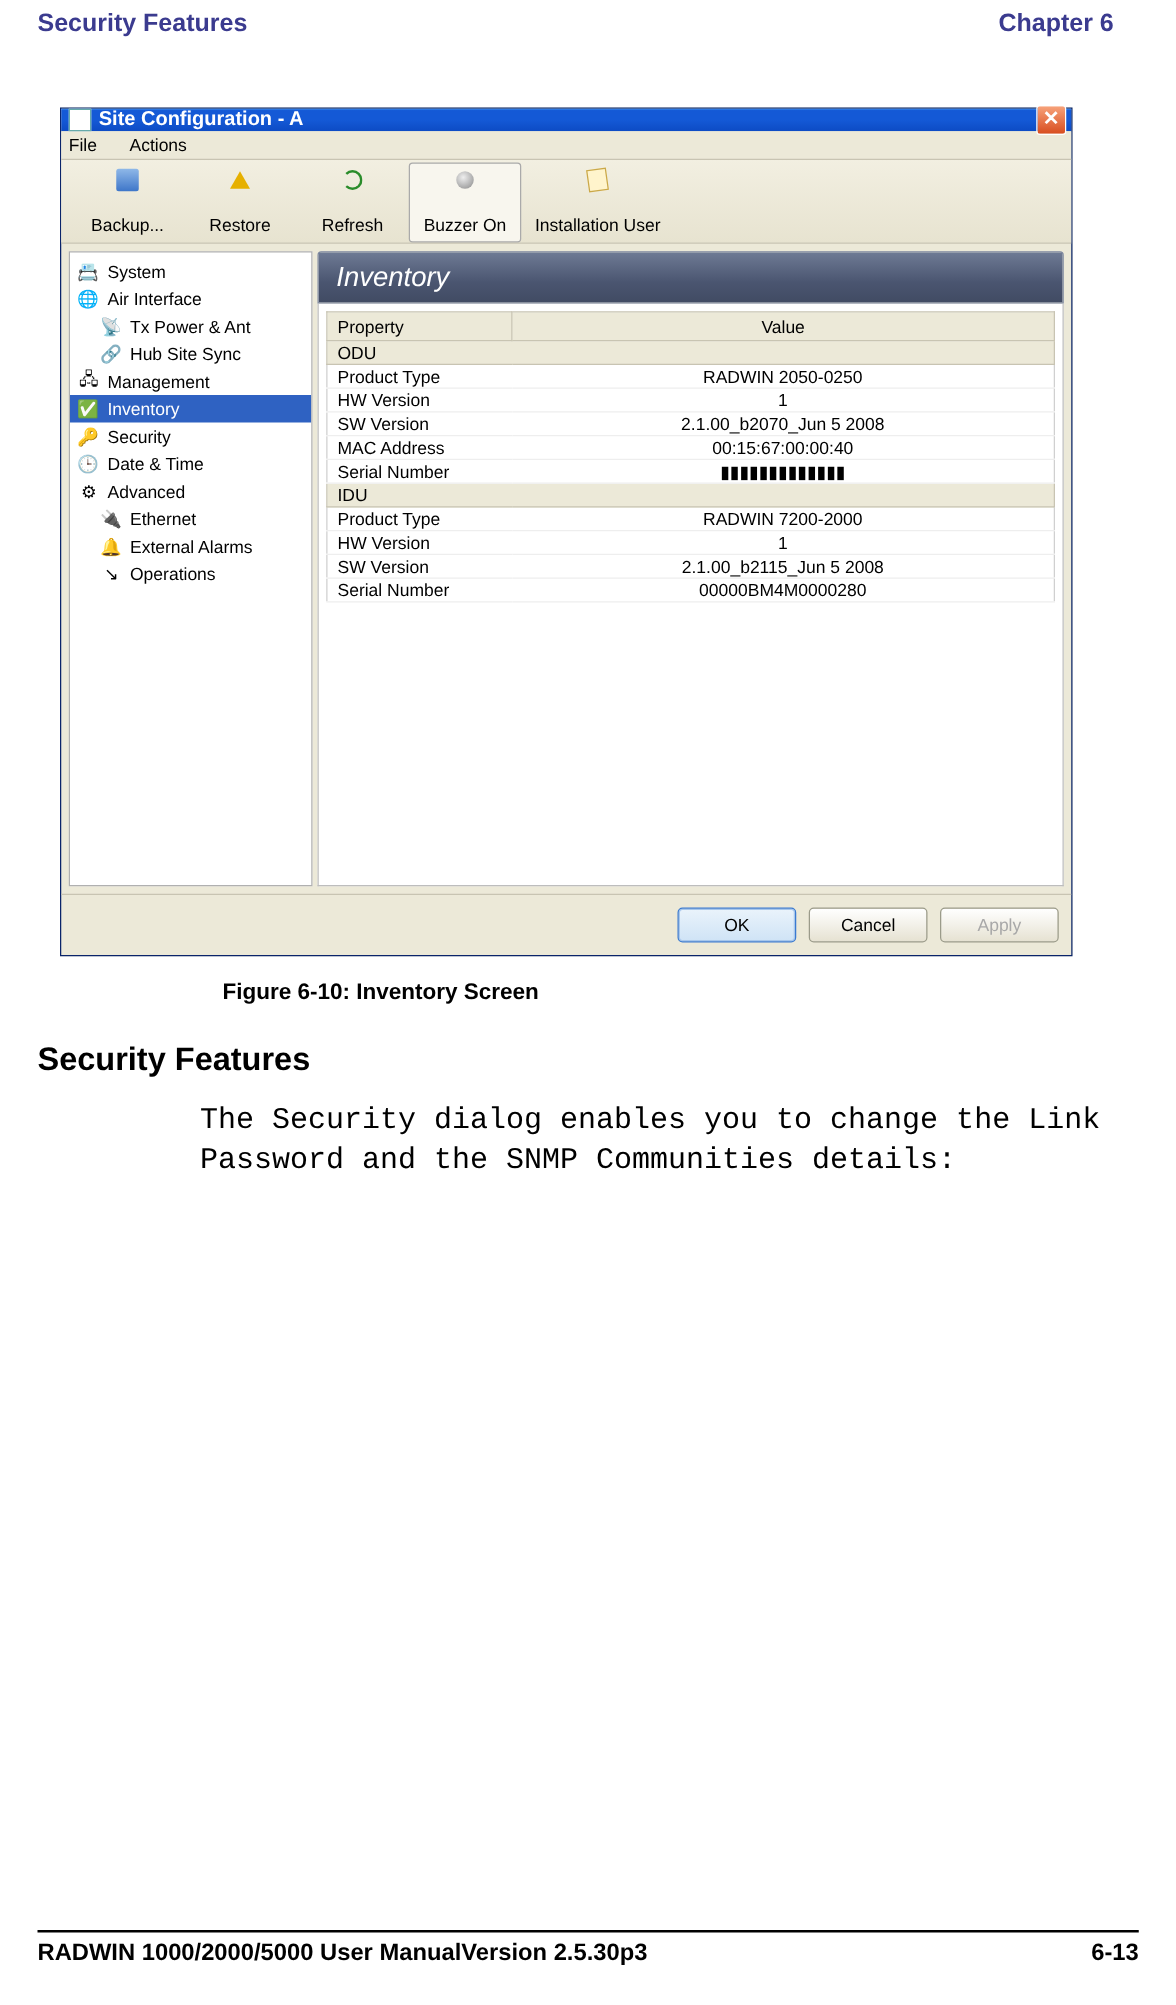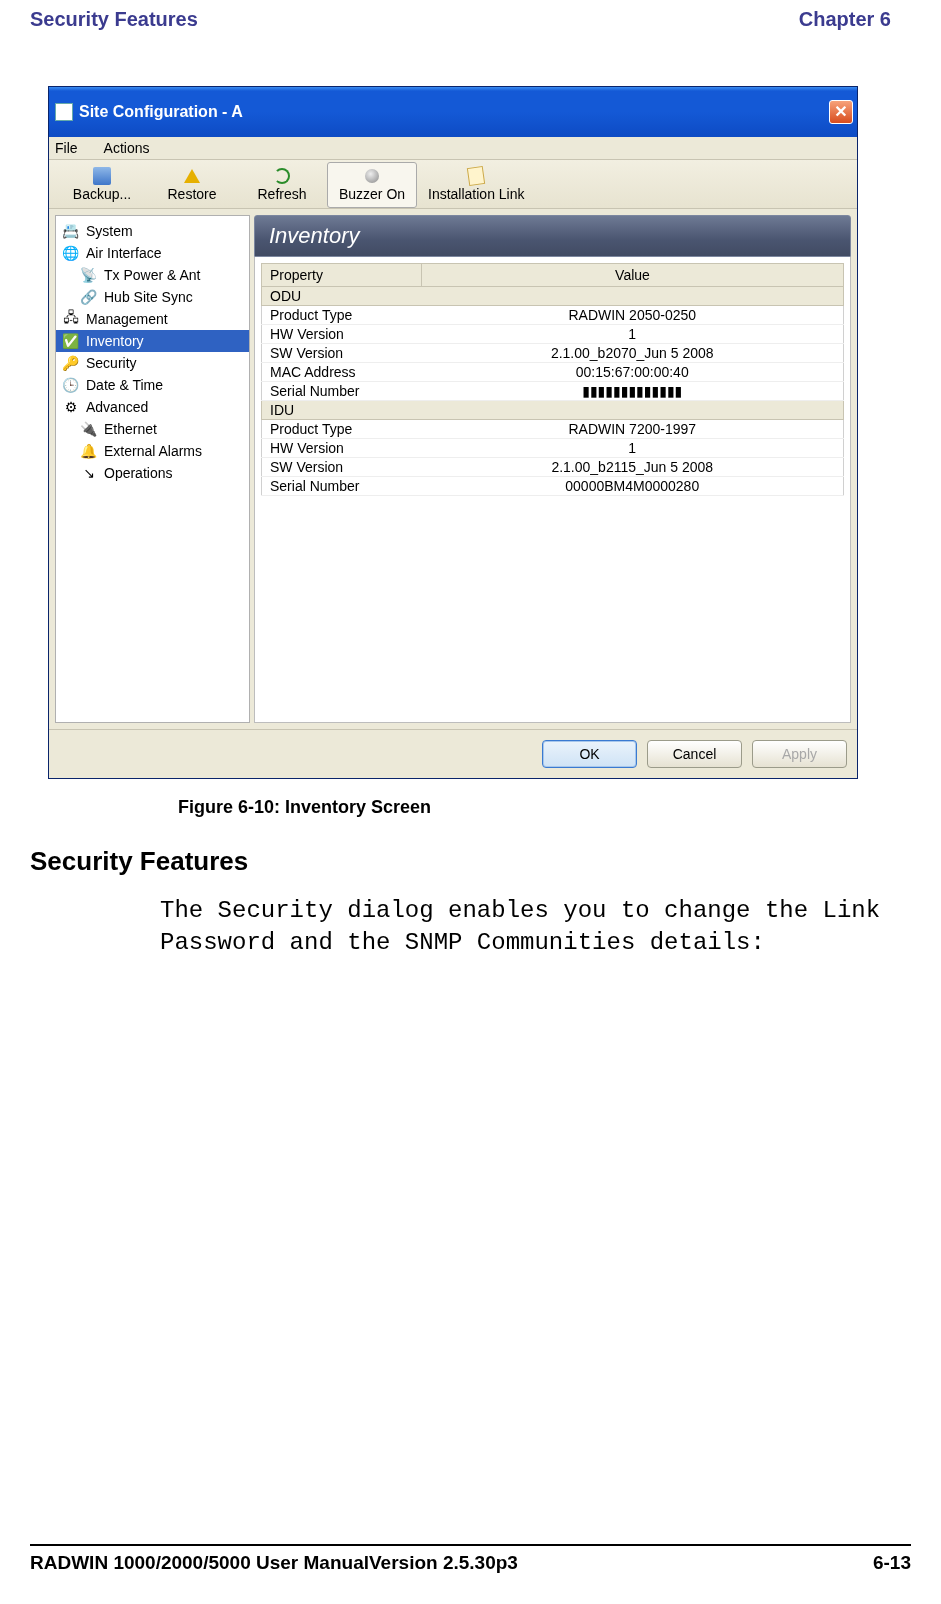--- a/index.html
+++ b/index.html
@@ -23,21 +23,21 @@
   }
   .figure-wrap { margin-left: 18px; }
   .dialog {
     width: 810px;
     border: 1px solid #0a246a;
     background: #ece9d8;
     font-family: Tahoma, Arial, sans-serif;
     font-size: 14px;
   }
   .titlebar {
-    height: 50px;
+    height: 18px;
     background: linear-gradient(to bottom,#3a8cf0 0%,#1459d6 8%,#1459d6 50%,#0d4bc4 100%);
     display: flex; align-items: center;
     padding: 0 4px 0 6px;
     color: #fff; font-weight: bold;
     font-size: 16px;
   }
   .titlebar .app-icon {
     width: 18px; height: 18px; margin-right: 6px;
     background:#fff; border:1px solid #6aa;
   }
@@ -57,21 +57,21 @@
     font-size:14px;
   }
   .toolbar {
     background: linear-gradient(#f2efe1,#e7e3d0);
     border-bottom:1px solid #c8c4b2;
     display:flex; padding:2px 8px 0 8px;
   }
   .tool-btn {
     min-width: 90px; padding: 3px 10px 5px 10px;
     text-align:center; font-size:14px;
-    display:flex; flex-direction:column; align-items:center; gap:0;
+    display:flex; flex-direction:column; align-items:center; gap:18px;
     border:1px solid transparent; border-radius:3px;
   }
   .tool-btn.pressed { border:1px solid #aaa; background:#f8f6ee; }
   .tool-icon { width:20px; height:20px; display:flex;align-items:center;justify-content:center; }
   .ico-disk{background:linear-gradient(#8fb8e8,#3e76c9);width:18px;height:18px;border-radius:2px;}
   .ico-restore{width:0;height:0;border-left:8px solid transparent;border-right:8px solid transparent;border-bottom:14px solid #e6b000;}
   .ico-refresh{width:16px;height:16px;border:2px solid #2a8c2a;border-left-color:transparent;border-radius:50%;}
   .ico-buzzer{width:14px;height:14px;border-radius:50%;background:radial-gradient(circle at 40% 35%,#eee,#888);}
   .ico-install{width:16px;height:18px;background:#fff4cc;border:1px solid #caa84a;transform:rotate(-8deg);}
   .body-split { display:flex; height: 520px; }
@@ -106,21 +106,21 @@
     padding:6px;
   }
   .grid {
     width:100%; border:1px solid #d0d0d0; border-collapse:collapse;
     font-size:14px;
   }
   .grid th {
     background:#ece9d8; font-weight:normal;
     border:1px solid #c8c4b2; padding:3px 8px;
   }
-  .grid th.prop{width:160px;text-align:left;}
+  .grid th.prop{width:148px;text-align:left;}
   .grid th.val{text-align:center;}
   .grid td{
     border-bottom:1px solid #eee;
     padding:1px 8px;
   }
   .grid td.val{text-align:center;}
   .grid tr.section td{
     background:#ece9d8; border:1px solid #c8c4b2; font-weight:normal;
   }
   .button-row{
@@ -205,21 +205,21 @@
       <div class="tool-btn pressed">
         <span class="tool-icon">
             <span class="ico-buzzer"></span>
           </span>
         <span>Buzzer On</span>
       </div>
       <div class="tool-btn">
         <span class="tool-icon">
             <span class="ico-install"></span>
           </span>
-        <span>Installation Link</span>
+        <span>Installation User</span>
       </div>
     </div>
 
     <div class="body-split">
       <div class="sidebar" id="sidebar">
           <div class="nav-item">
             <span class="nav-ico">📇</span>
             <span>System</span>
           </div>
           <div class="nav-item">
@@ -299,21 +299,21 @@
                 </tr>
                 <tr>
                   <td>Serial Number</td>
                   <td class="val">▮▮▮▮▮▮▮▮▮▮▮▮▮</td>
                 </tr>
                 <tr class="section">
                   <td colspan="2">IDU</td>
                 </tr>
                 <tr>
                   <td>Product Type</td>
-                  <td class="val">RADWIN 7200-1997</td>
+                  <td class="val">RADWIN 7200-2000</td>
                 </tr>
                 <tr>
                   <td>HW Version</td>
                   <td class="val">1</td>
                 </tr>
                 <tr>
                   <td>SW Version</td>
                   <td class="val">2.1.00_b2115_Jun  5 2008</td>
                 </tr>
                 <tr>

